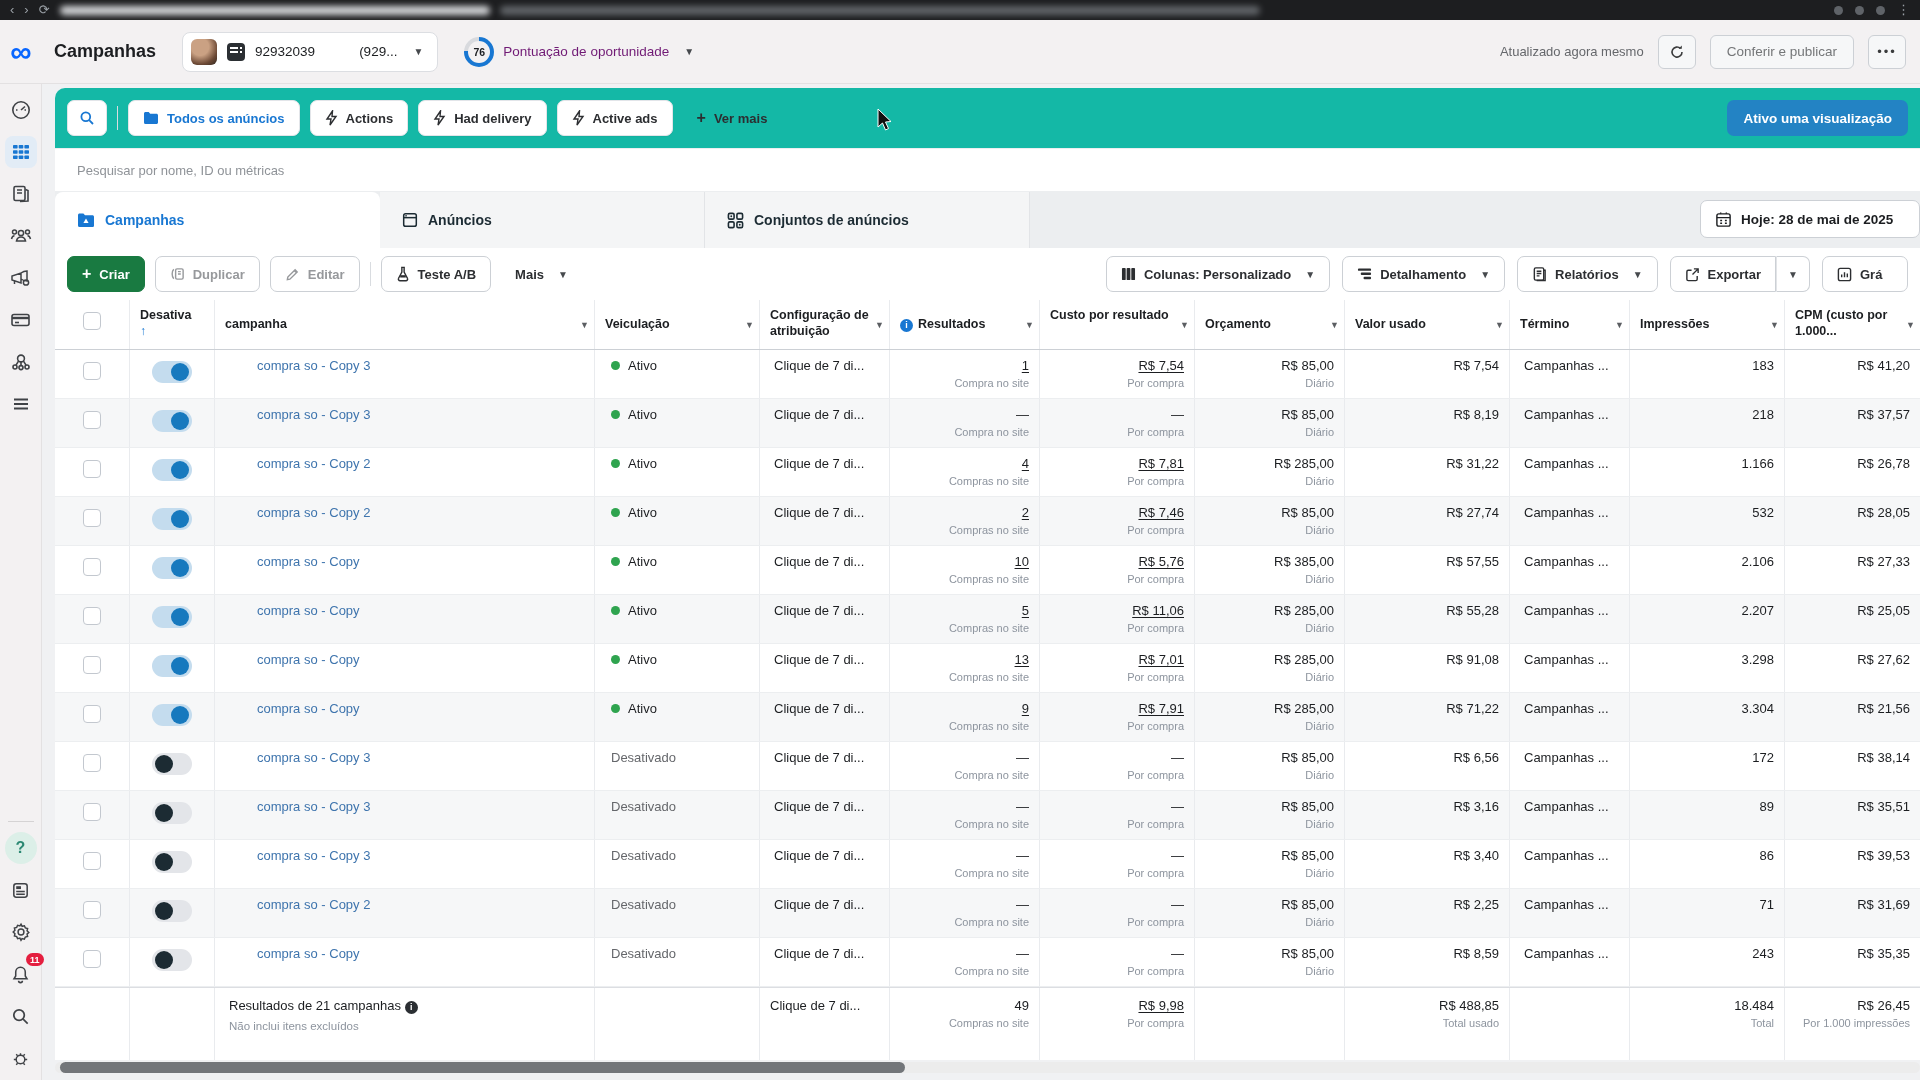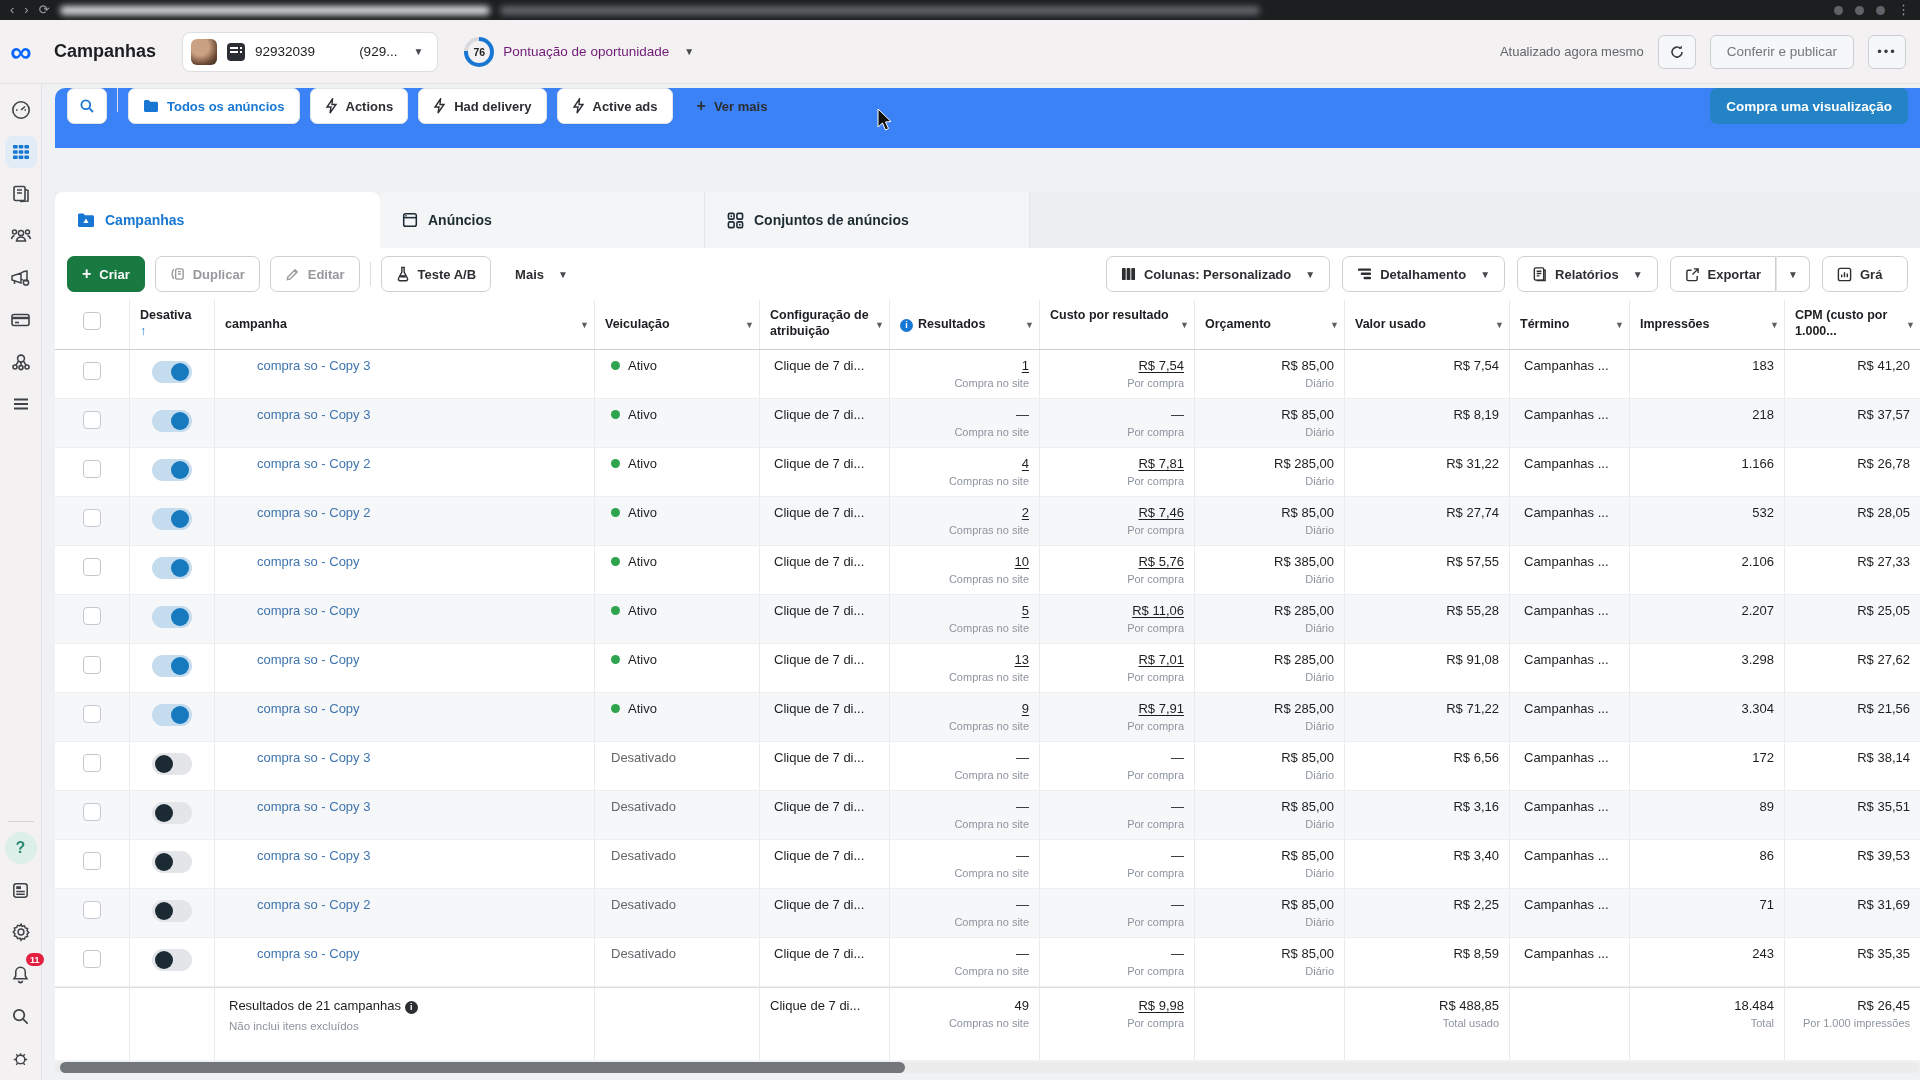--- a/index.html
+++ b/index.html
@@ -40,21 +40,21 @@
   .side-ic svg { display:block; }
   .side-ic.active { background:#e2ecf6; color:#1877d2; }
   .side-spacer { flex:1; }
   .side-div { width:26px; height:1px; background:#d5d3d4; margin-top:10px; }
   .help-circle { background:#dcefe8; color:#2c8873; border-radius:50%; font-weight:bold; font-size:16px; }
   .bell-wrap { position:relative; }
   .badge { position:absolute; top:-5px; right:-7px; background:#e41e3f; color:#fff; font-size:9px; font-weight:bold; border-radius:8px; padding:1.5px 4px; }
 
   
   .panel { position:absolute; left:55px; top:88px; width:1865px; height:972px; }
-  .filter-row { position:absolute; left:0; top:0; width:1865px; height:60px; background:#3b82f6; border-radius:10px 0 0 0; display:flex; padding:0 12px; gap:10px; }
+  .filter-row { position:absolute; left:0; top:0; width:1865px; height:60px; background:#14b8a6; border-radius:10px 0 0 0; display:flex; align-items:center; padding:0 12px; gap:10px; }
   .chip { height:36px; background:#fff; border:1px solid #e2e5e9; border-radius:7px; display:flex; align-items:center; gap:8px; padding:0 14px; font-size:13px; font-weight:bold; color:#2c2e31; box-shadow:0 1px 1px rgba(0,0,0,.04); }
   .chip.blue { color:#1877d2; }
   .chip.naked { border:none; background:transparent; box-shadow:none; }
   .vdiv { width:1px; height:24px; background:#d9dce0; }
   .create-view-btn { margin-left:auto; height:36px; background:#2383c4; color:#fff; border-radius:7px; font-size:13.5px; font-weight:bold; display:flex; align-items:center; padding:0 16px; }
   .search-row { position:absolute; left:0; top:60px; width:1865px; height:44px; background:#fff; border-top:1px solid #eceef0; border-bottom:1px solid #eceef0; display:flex; align-items:center; }
   .search-row input { border:none; outline:none; width:900px; margin-left:22px; font-size:13px; color:#1c1e21; font-family:"Liberation Sans",sans-serif; background:transparent; }
   .search-row input::placeholder { color:#8f9398; }
 
   
@@ -305,24 +305,27 @@
       <svg width="13" height="16" viewBox="0 0 13 16" fill="none" stroke="#2c2e31" stroke-width="1.4">
           <path d="M7.5 1 2 9h4l-1 6 6-8.5H7z"></path>
         </svg>
       <span>Active ads</span>
     </div>
     <div class="chip naked">
       <span style="font-size:16px; font-weight:bold;">+</span>
       <span>Ver mais</span>
     </div>
     <div class="create-view-btn">
-      <span>Compra uma visualização</span>
-    </div>
-  </div>
-
+      <span>Ativo uma visualização</span>
+    </div>
+  </div>
+
+  <div class="search-row">
+    <input type="text" placeholder="Pesquisar por nome, ID ou métricas" style="">
+  </div>
 
   <div class="tabs-strip">
     <div class="tab active">
       <svg width="18" height="16" viewBox="0 0 18 16">
           <path d="M1 3c0-.9.7-1.6 1.6-1.6h3.8L8 3.2h7.4c.9 0 1.6.7 1.6 1.6v8.6c0 .9-.7 1.6-1.6 1.6H2.6A1.6 1.6 0 0 1 1 13.4z" fill="#1877d2"></path>
           <path d="M9 6.5 11.6 11H6.4z" fill="#fff"></path>
         </svg>
       <span>Campanhas</span>
     </div>
     <div class="tab">
@@ -336,20 +339,27 @@
     <div class="tab">
       <svg width="17" height="17" viewBox="0 0 18 18" fill="none" stroke="#1c2b33" stroke-width="1.7">
           <rect x="1.5" y="1.5" width="6" height="6" rx="1.5"></rect>
           <rect x="10.5" y="1.5" width="6" height="6" rx="1.5"></rect>
           <rect x="1.5" y="10.5" width="6" height="6" rx="1.5"></rect>
           <rect x="10.5" y="10.5" width="6" height="6" rx="1.5"></rect>
           <circle cx="4.5" cy="4.5" r="1" fill="#1c2b33" stroke="none"></circle>
           <circle cx="13.5" cy="13.5" r="1" fill="#1c2b33" stroke="none"></circle>
         </svg>
       <span>Conjuntos de anúncios</span>
+    </div>
+    <div class="date-btn">
+      <svg width="17" height="17" viewBox="0 0 18 18" fill="none" stroke="#1c1e21" stroke-width="1.5">
+          <rect x="2" y="3" width="14" height="13" rx="2"></rect>
+          <path d="M2 7h14M6 3V1.5M12 3V1.5M5.5 10h2M10.5 10h2M5.5 13h2M10.5 13h2"></path>
+        </svg>
+      <span>Hoje: 28 de mai de 2025</span>
     </div>
   </div>
 
   <div class="toolbar">
     <div class="tbtn green">
       <span style="font-size:16px;">+</span>
       <span>Criar</span>
     </div>
     <div class="tbtn dim">
       <svg width="15" height="16" viewBox="0 0 16 17" fill="none" stroke="#97999c" stroke-width="1.5">

